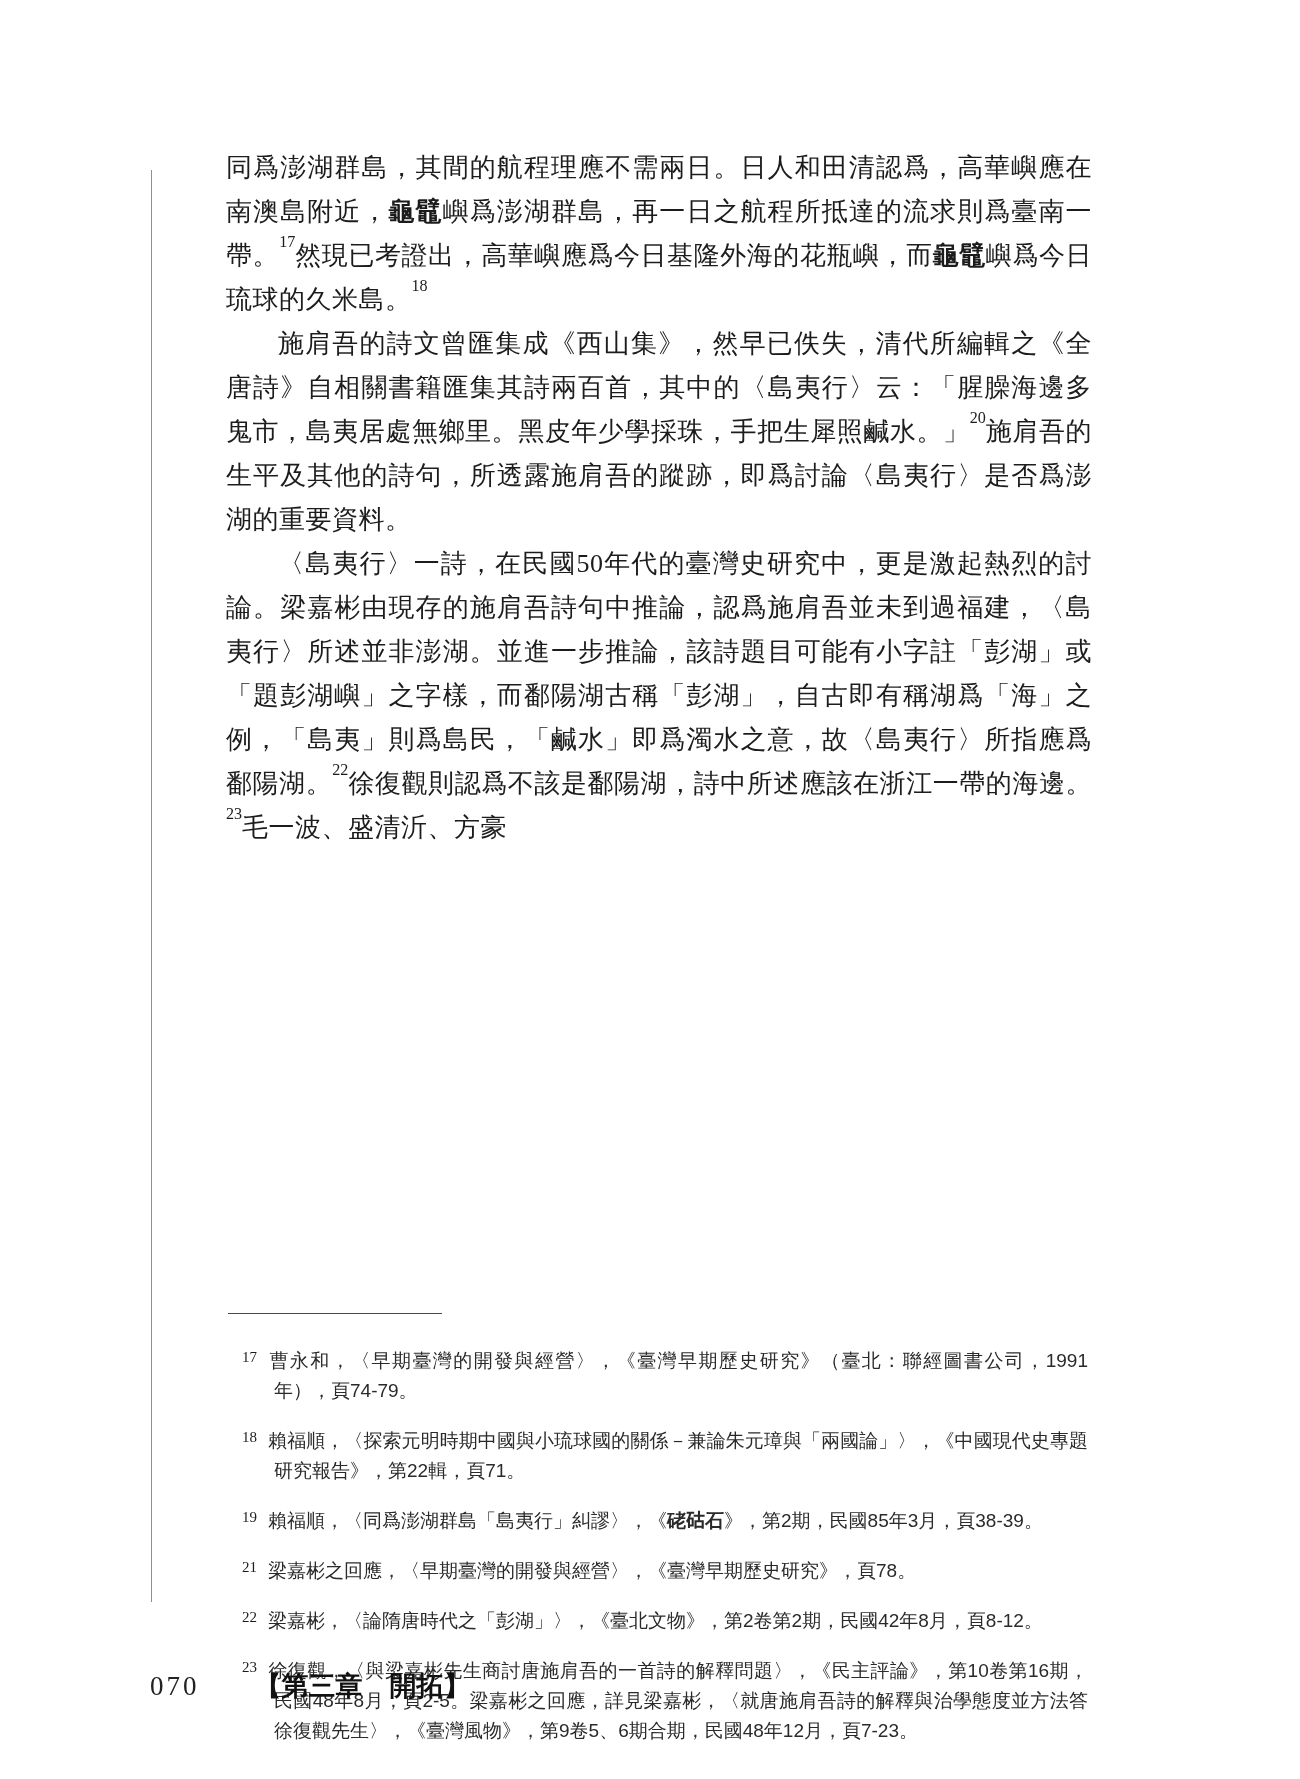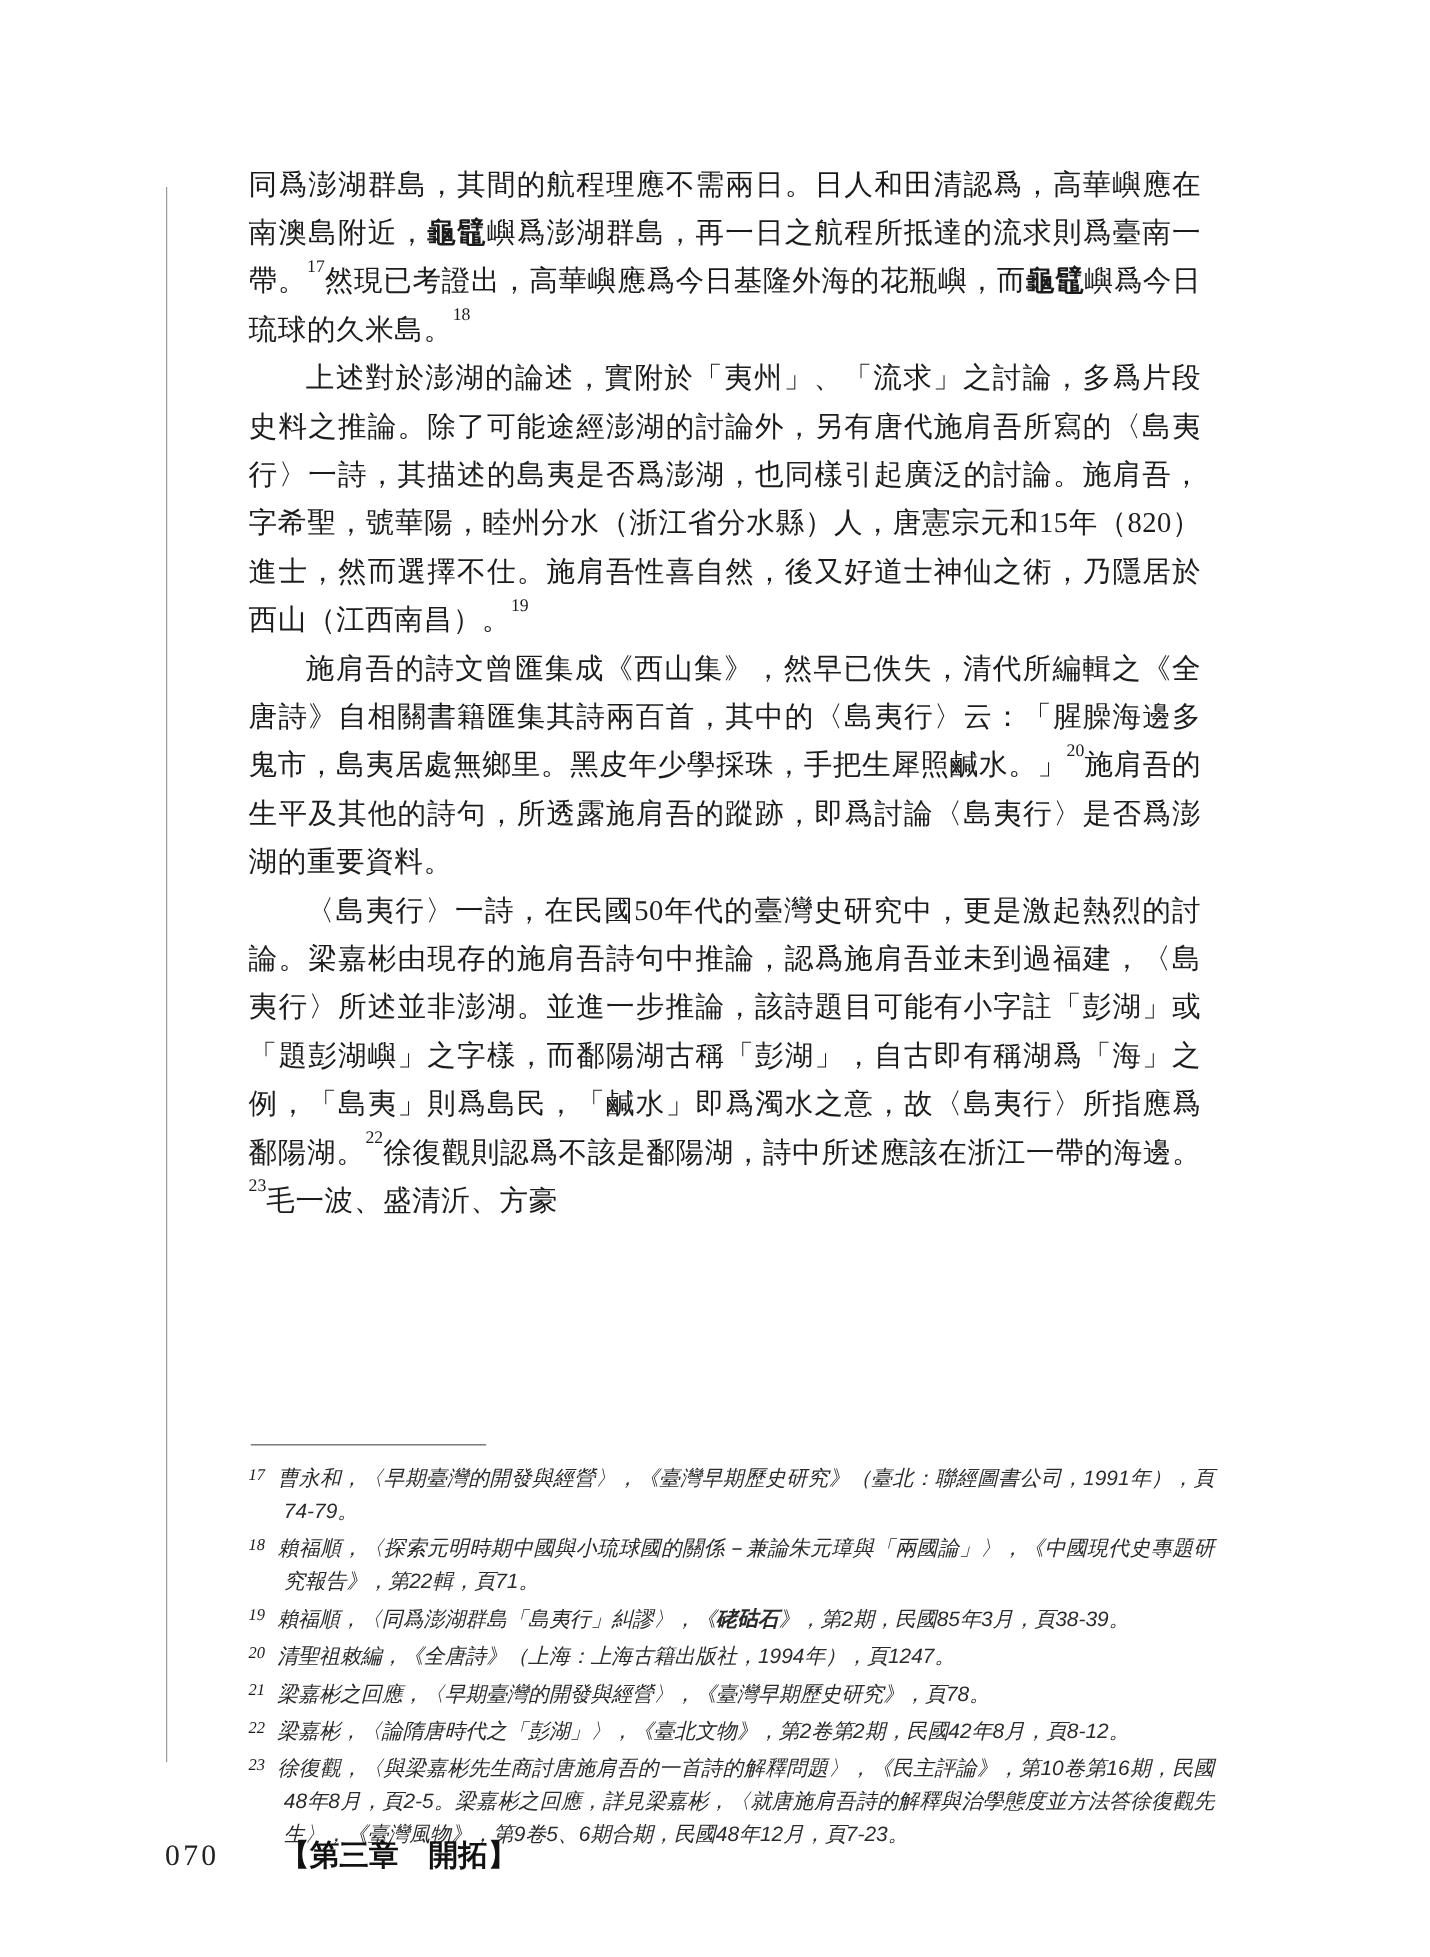--- a/index.html
+++ b/index.html
@@ -46,24 +46,23 @@
     position:absolute;
     left:226px;top:1326px;
     width:878px;
     font-size:19px;
     line-height:30px;
     text-align:justify;
     font-family:"Liberation Sans","DejaVu Sans",sans-serif;
     color:#2a2a2a;
   }
   .footnote{
-    margin:0;
+    margin:16px;
     padding-left:32px;
     text-indent:-32px;
-    font-style:italic;
   }
   .fn-num{
     display:inline-block;
     width:26px;
     text-indent:0;
     font-size:15px;
     vertical-align:5px;
     font-family:"Liberation Serif","DejaVu Serif",serif;
     color:#1c1c1c;
   }
@@ -86,32 +85,30 @@
 </style>
 </head>
 <body>
 
 <div class="page">
 
   <div class="vrule"></div>
 
   <main class="body-text" id="body-text">
       <p><span>同爲澎湖群島，其間的航程理應不需兩日。日人和田清認爲，高華嶼應在南澳島附近，</span><b class="emph">龜鼊</b><span>嶼爲澎湖群島，再一日之航程所抵達的流求則爲臺南一帶。</span><sup class="fnref">17</sup><span>然現已考證出，高華嶼應爲今日基隆外海的花瓶嶼，而</span><b class="emph">龜鼊</b><span>嶼爲今日琉球的久米島。</span><sup class="fnref">18</sup></p>
-      <p class="indent"><span>上述對於澎湖的論述，實附於「夷州」、「流求」之討論，多爲片段史料之推論。除了可能途經澎湖的討論外，另有唐代施肩吾所寫的〈島夷行〉一詩，其描述的島夷是否爲澎湖，也同樣引起廣泛的討論。施肩吾，字希聖，號華陽，睦州分水（浙江省分水縣）人，唐憲宗元和15年（820）進士，然而選擇不仕。施肩吾性喜自然，後又好道士神仙之術，乃隱居於西山（江西南昌）。</span><sup class="fnref">19</sup></p>
       <p class="indent"><span>施肩吾的詩文曾匯集成《西山集》，然早已佚失，清代所編輯之《全唐詩》自相關書籍匯集其詩兩百首，其中的〈島夷行〉云：「腥臊海邊多鬼市，島夷居處無鄉里。黑皮年少學採珠，手把生犀照鹹水。」</span><sup class="fnref">20</sup><span>施肩吾的生平及其他的詩句，所透露施肩吾的蹤跡，即爲討論〈島夷行〉是否爲澎湖的重要資料。</span></p>
       <p class="indent"><span>〈島夷行〉一詩，在民國50年代的臺灣史研究中，更是激起熱烈的討論。梁嘉彬由現存的施肩吾詩句中推論，認爲施肩吾並未到過福建，〈島夷行〉所述並非澎湖。並進一步推論，該詩題目可能有小字註「彭湖」或「題彭湖嶼」之字樣，而鄱陽湖古稱「彭湖」，自古即有稱湖爲「海」之例，「島夷」則爲島民，「鹹水」即爲濁水之意，故〈島夷行〉所指應爲鄱陽湖。</span><sup class="fnref">22</sup><span>徐復觀則認爲不該是鄱陽湖，詩中所述應該在浙江一帶的海邊。</span><sup class="fnref">23</sup><span>毛一波、盛清沂、方豪</span></p>
     </main>
 
   <div class="fn-sep"></div>
 
   <section class="footnotes" id="footnotes">
       <p class="footnote"><span class="fn-num">17</span><span>曹永和，〈早期臺灣的開發與經營〉，《臺灣早期歷史研究》（臺北：聯經圖書公司，1991年），頁74-79。</span></p>
       <p class="footnote"><span class="fn-num">18</span><span>賴福順，〈探索元明時期中國與小琉球國的關係－兼論朱元璋與「兩國論」〉，《中國現代史專題研究報告》，第22輯，頁71。</span></p>
       <p class="footnote"><span class="fn-num">19</span><span>賴福順，〈同爲澎湖群島「島夷行」糾謬〉，《</span><b class="emph">硓𥑮石</b><span>》，第2期，民國85年3月，頁38-39。</span></p>
-      <p class="footnote"><span class="fn-num">20</span><span>清聖祖敕編，《全唐詩》（上海：上海古籍出版社，1994年），頁1247。</span></p>
       <p class="footnote"><span class="fn-num">21</span><span>梁嘉彬之回應，〈早期臺灣的開發與經營〉，《臺灣早期歷史研究》，頁78。</span></p>
       <p class="footnote"><span class="fn-num">22</span><span>梁嘉彬，〈論隋唐時代之「彭湖」〉，《臺北文物》，第2卷第2期，民國42年8月，頁8-12。</span></p>
       <p class="footnote"><span class="fn-num">23</span><span>徐復觀，〈與梁嘉彬先生商討唐施肩吾的一首詩的解釋問題〉，《民主評論》，第10卷第16期，民國48年8月，頁2-5。梁嘉彬之回應，詳見梁嘉彬，〈就唐施肩吾詩的解釋與治學態度並方法答徐復觀先生〉，《臺灣風物》，第9卷5、6期合期，民國48年12月，頁7-23。</span></p>
     </section>
 
   <footer class="page-footer">
     <span class="pg-num">070</span><span class="chapter">【第三章　開拓】</span>
   </footer>
 
 </div>

